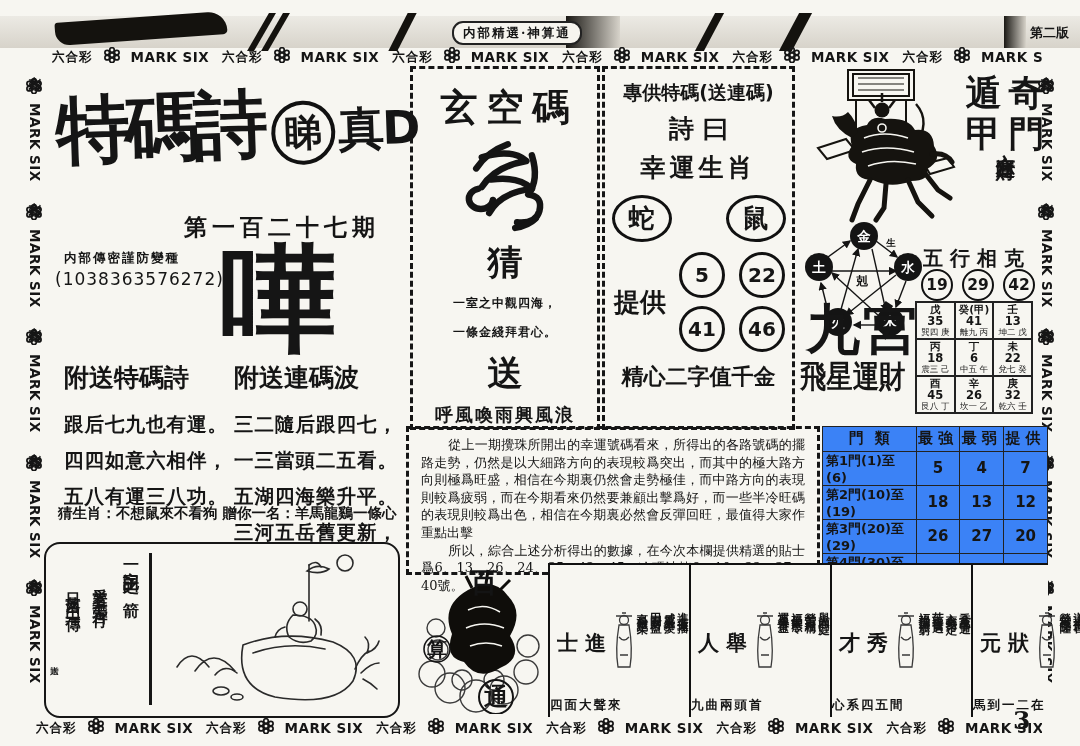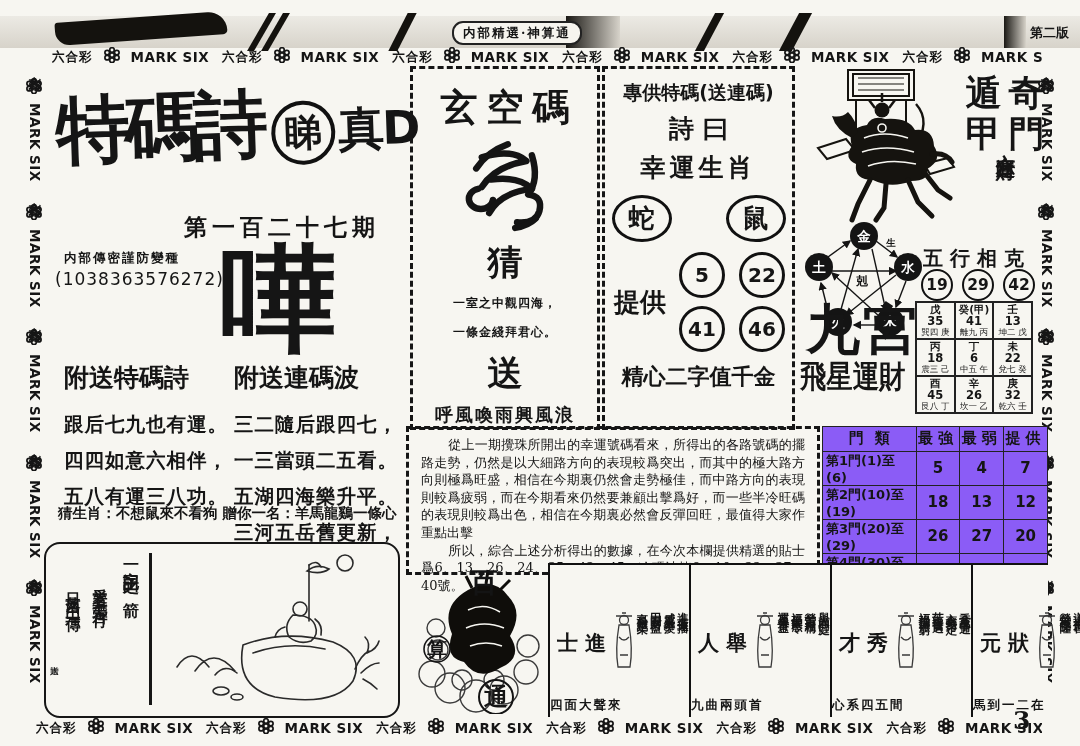--- a/index.html
+++ b/index.html
@@ -111,21 +111,21 @@
   .p-num{font-size:11.5px;font-weight:700;line-height:12px;}
   .p-bot{font-size:8.5px;line-height:10px;white-space:nowrap;}
   .ninegong{position:absolute;left:806px;top:294px;font-size:54px;font-weight:900;letter-spacing:3px;}
   .feixing{position:absolute;left:800px;top:356px;font-size:31px;font-weight:900;
      transform:scaleX(.85);transform-origin:left;white-space:nowrap;}
 
   
   .ana-box{left:406px;top:426px;width:414px;height:149px;padding:7px 12px;font-size:13px;
      line-height:17.6px;text-align:justify;}
   .ana-box p{margin:0;text-indent:2.1em;}
-  .gate-table{position:absolute;left:822px;top:426px;width:226px;border-collapse:collapse;background:#8b5cf6;padding-left:27px;}
+  .gate-table{position:absolute;left:822px;top:426px;width:226px;border-collapse:collapse;background:#3b82f6;padding-left:27px;}
   .gate-table th,.gate-table td{border:1.3px solid #222;text-align:center;padding:0;height:23.6px;}
   .gate-table th{font-size:15px;font-weight:800;letter-spacing:5px;}
   .gate-table th:first-child{letter-spacing:11px;text-indent:11px;}
   .gate-table td{font-size:15px;font-weight:700;}
   .gate-table td.lab{font-size:13px;font-weight:700;text-align:left;padding-left:3px;letter-spacing:0;}
   .gate-table col.c0{width:94px;} .gate-table col.cn3{width:44px;}
 
   
   .rank-box{position:absolute;left:548px;top:563px;width:500px;height:152px;
      border-top:2.5px solid #111;display:flex;background:#f7f6f1;}

